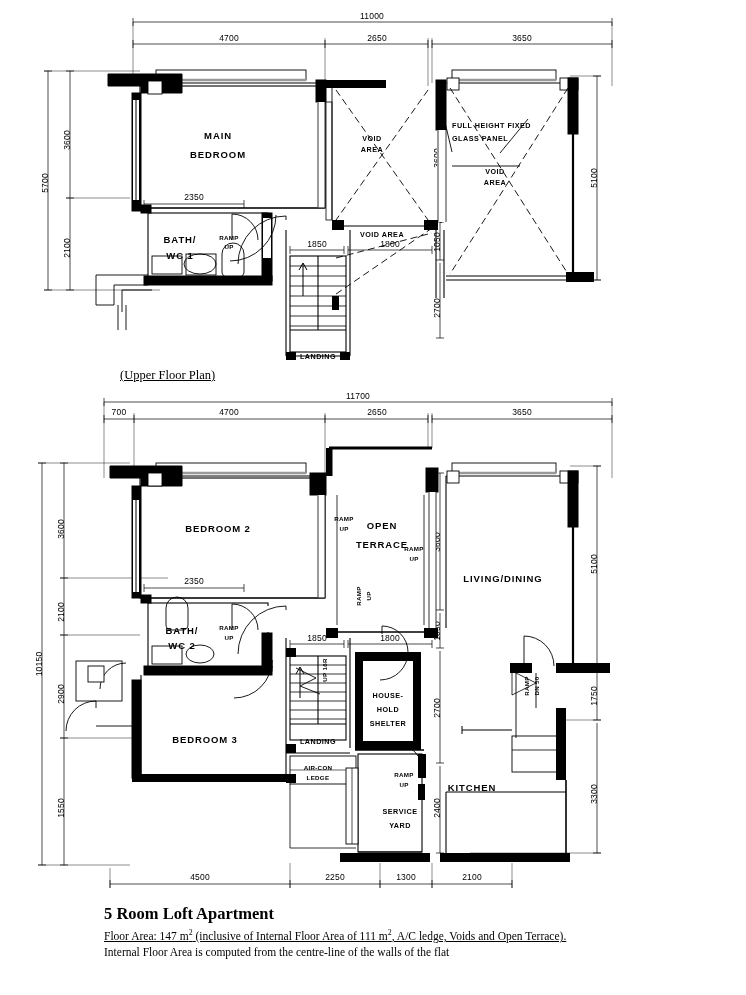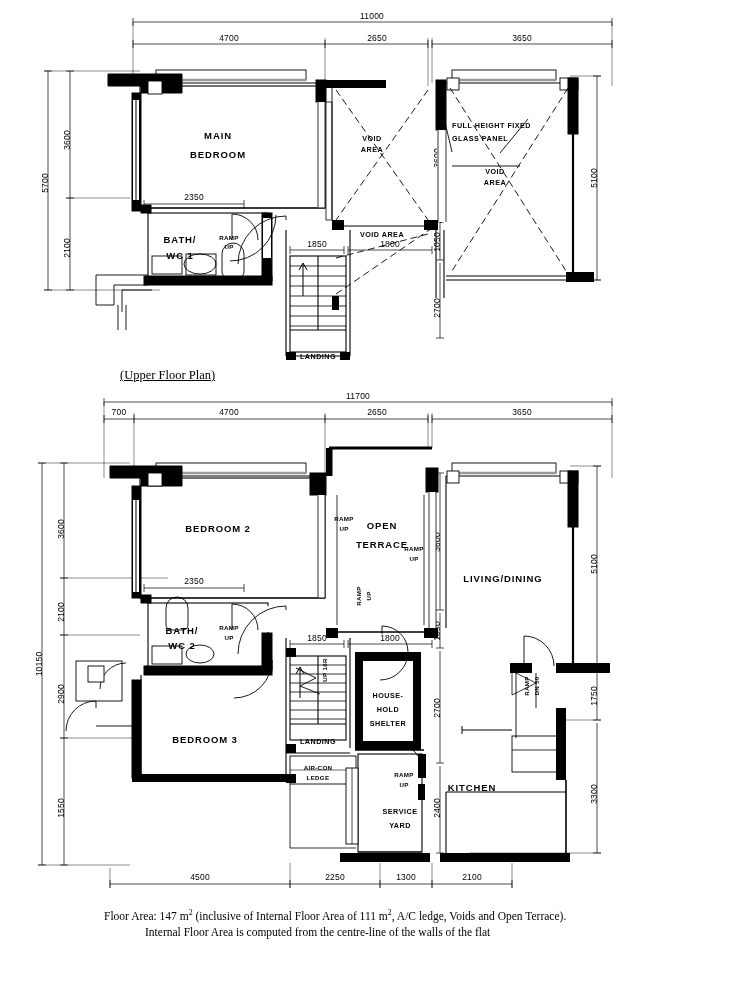--- a/index.html
+++ b/index.html
@@ -15,22 +15,22 @@
   .roomsm{font-size:7.2px;font-weight:700;letter-spacing:.5px;}
   .tiny{font-size:6.2px;font-weight:700;letter-spacing:.3px;}
   .cap-title{font-family:"Liberation Serif", serif;font-size:16.5px;
              font-weight:700;}
   .cap-sub{font-family:"Liberation Serif", serif;font-size:11.5px;}
   .cap-body{font-family:"Liberation Serif", serif;font-size:11.5px;}
   .plan-cap{font-family:"Liberation Serif", serif;font-size:12.5px;text-decoration:underline;}
   #caption{position:absolute;left:104px;top:896px;width:620px;}
   #caption .l1{line-height:20px;}
   #caption .l2{line-height:16px;}
-  #caption .l3{line-height:17px;}
-  #caption .l4{line-height:15px;margin-left:41px;}
+  #caption .l3{line-height:17px;text-decoration:underline;}
+  #caption .l4{line-height:15px;}
   sup{font-size:.68em;vertical-align:super;}
   #upper-cap{position:absolute;left:120px;top:360px;}
 </style>
 </head>
 <body>
 
 <div id="plan-root">
 
 <svg width="746" height="995" viewBox="0 0 746 995">
 
@@ -533,17 +533,18 @@
     <text class="lbl tiny" x="404" y="779" text-anchor="middle">UP</text>
     <text class="lbl tiny" x="529" y="678" text-anchor="middle" transform="rotate(-90 529 678)">RAMP</text>
     <text class="lbl tiny" x="539" y="678" text-anchor="middle" transform="rotate(-90 539 678)">DN 50</text>
     <text class="lbl tiny" x="327" y="662" text-anchor="middle" transform="rotate(-90 327 662)">UP 16R</text>
   </g>
 </svg>
 
 <div id="upper-cap" class="plan-cap">(Upper Floor Plan)</div>
 
 <div id="caption">
+  <div class="cap-title l1">5 Room Loft Apartment</div>
   <div class="cap-body l3"><span>Floor Area: 147 m</span><sup>2</sup>&nbsp;<span>(inclusive of Internal Floor Area of  111 m</span><sup>2</sup><span>, A/C ledge, Voids and Open Terrace).</span></div>
   <div class="cap-body l4">Internal Floor Area is computed from the centre-line of the walls of the flat</div>
 </div>
 
 </div>
 
 </body></html>

